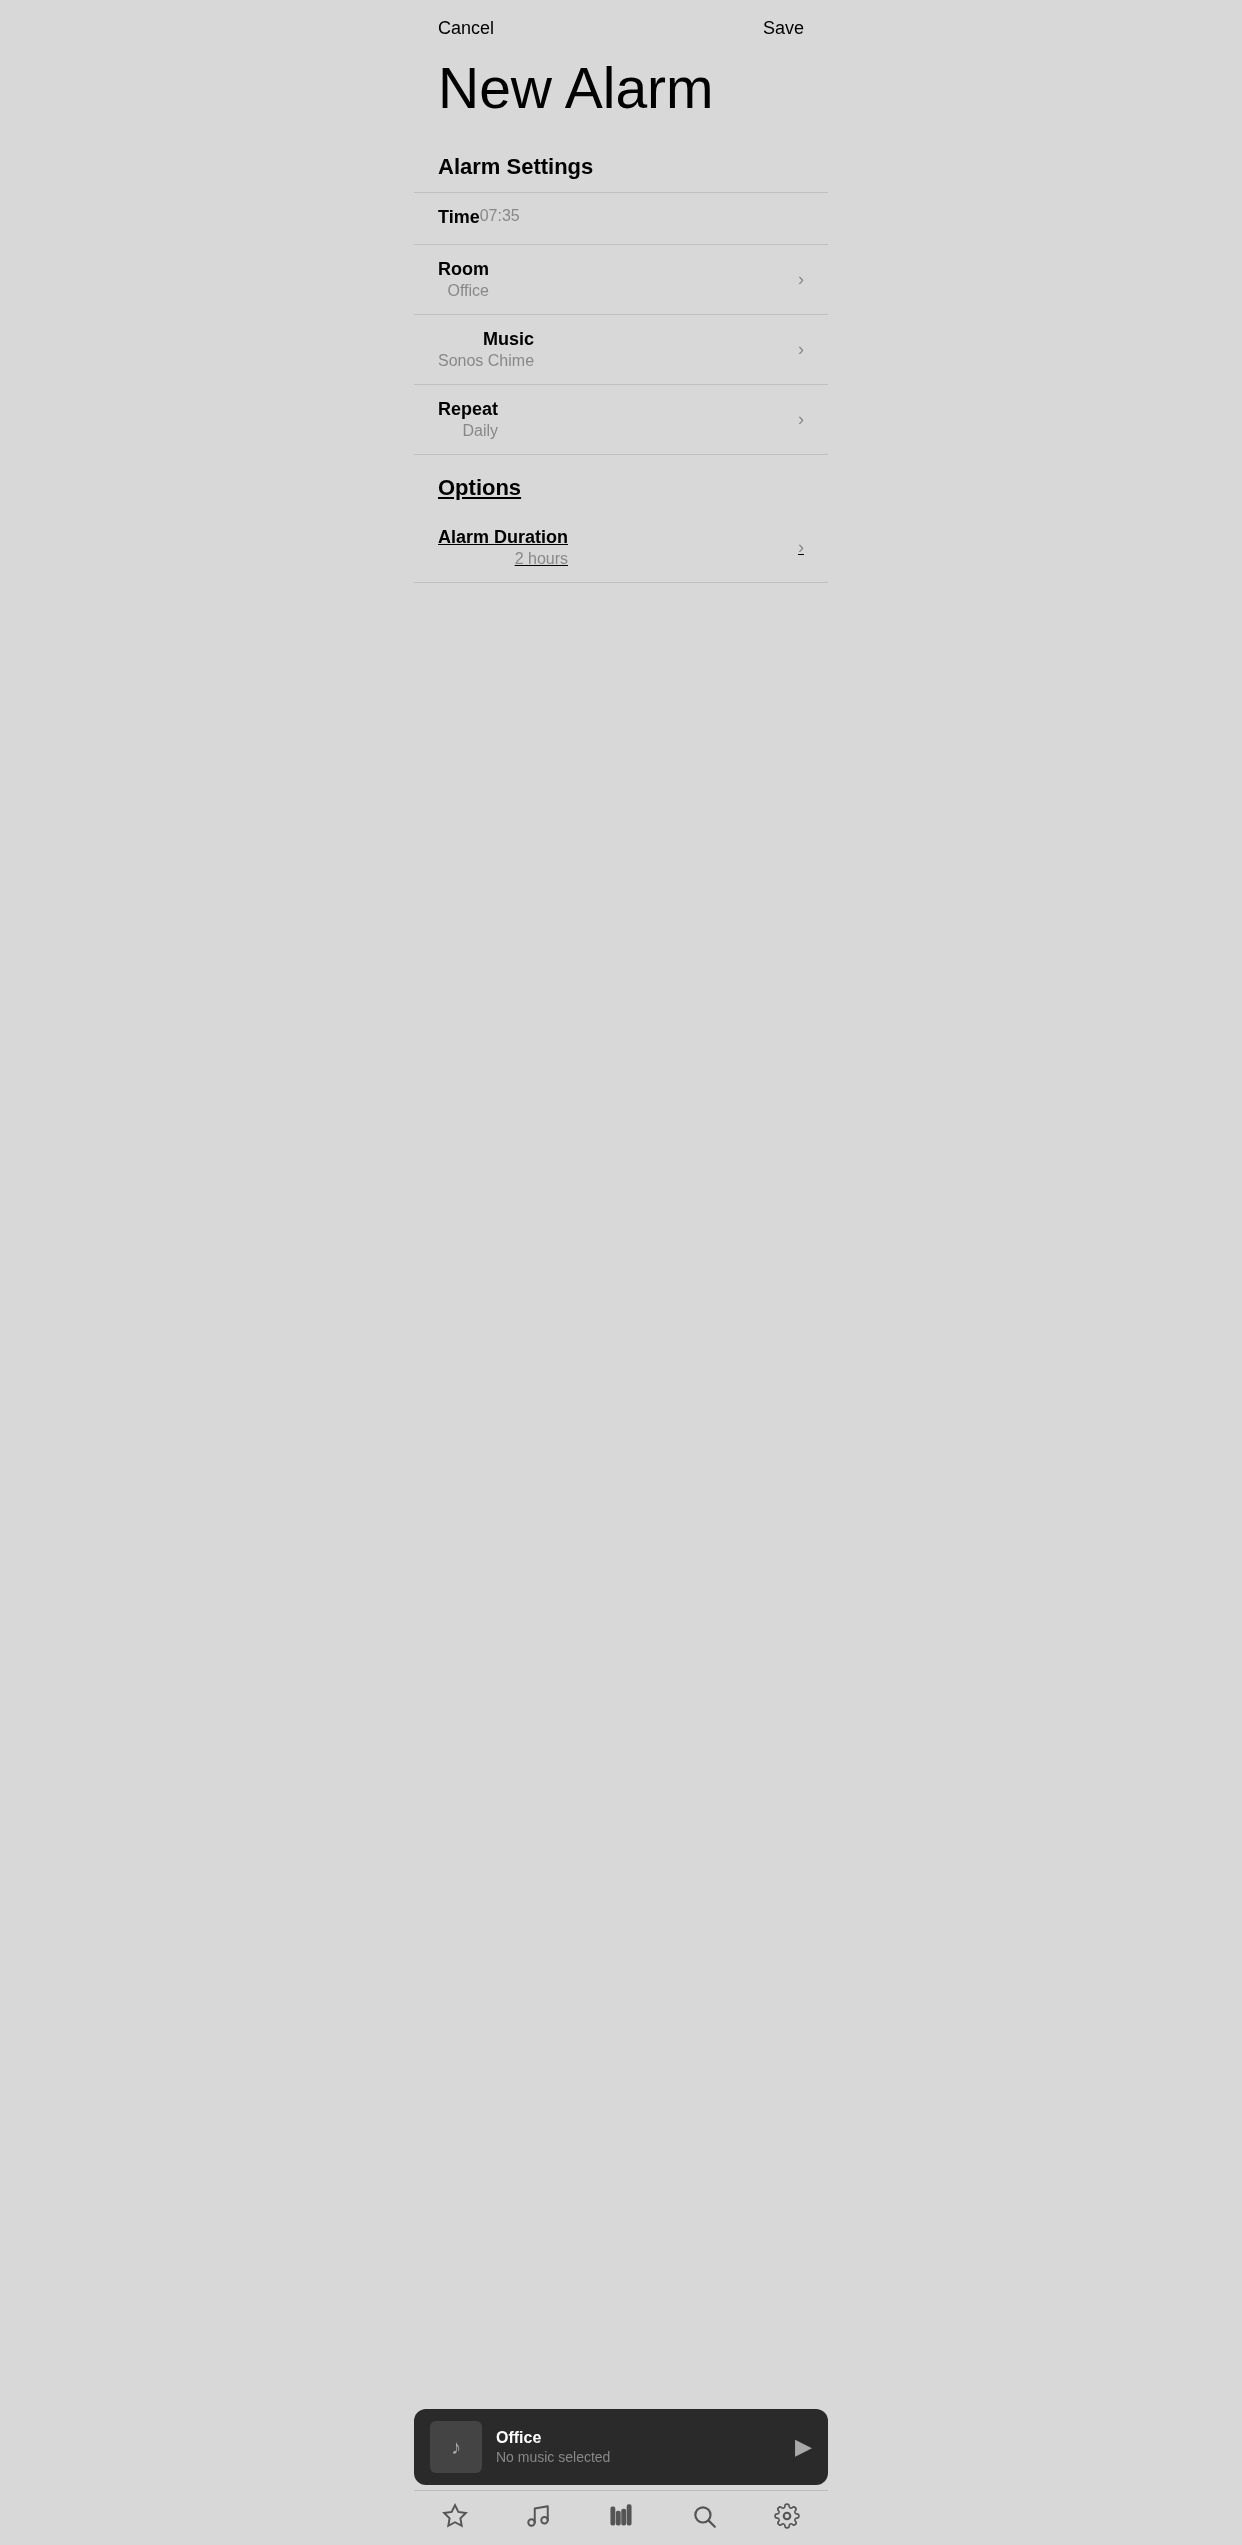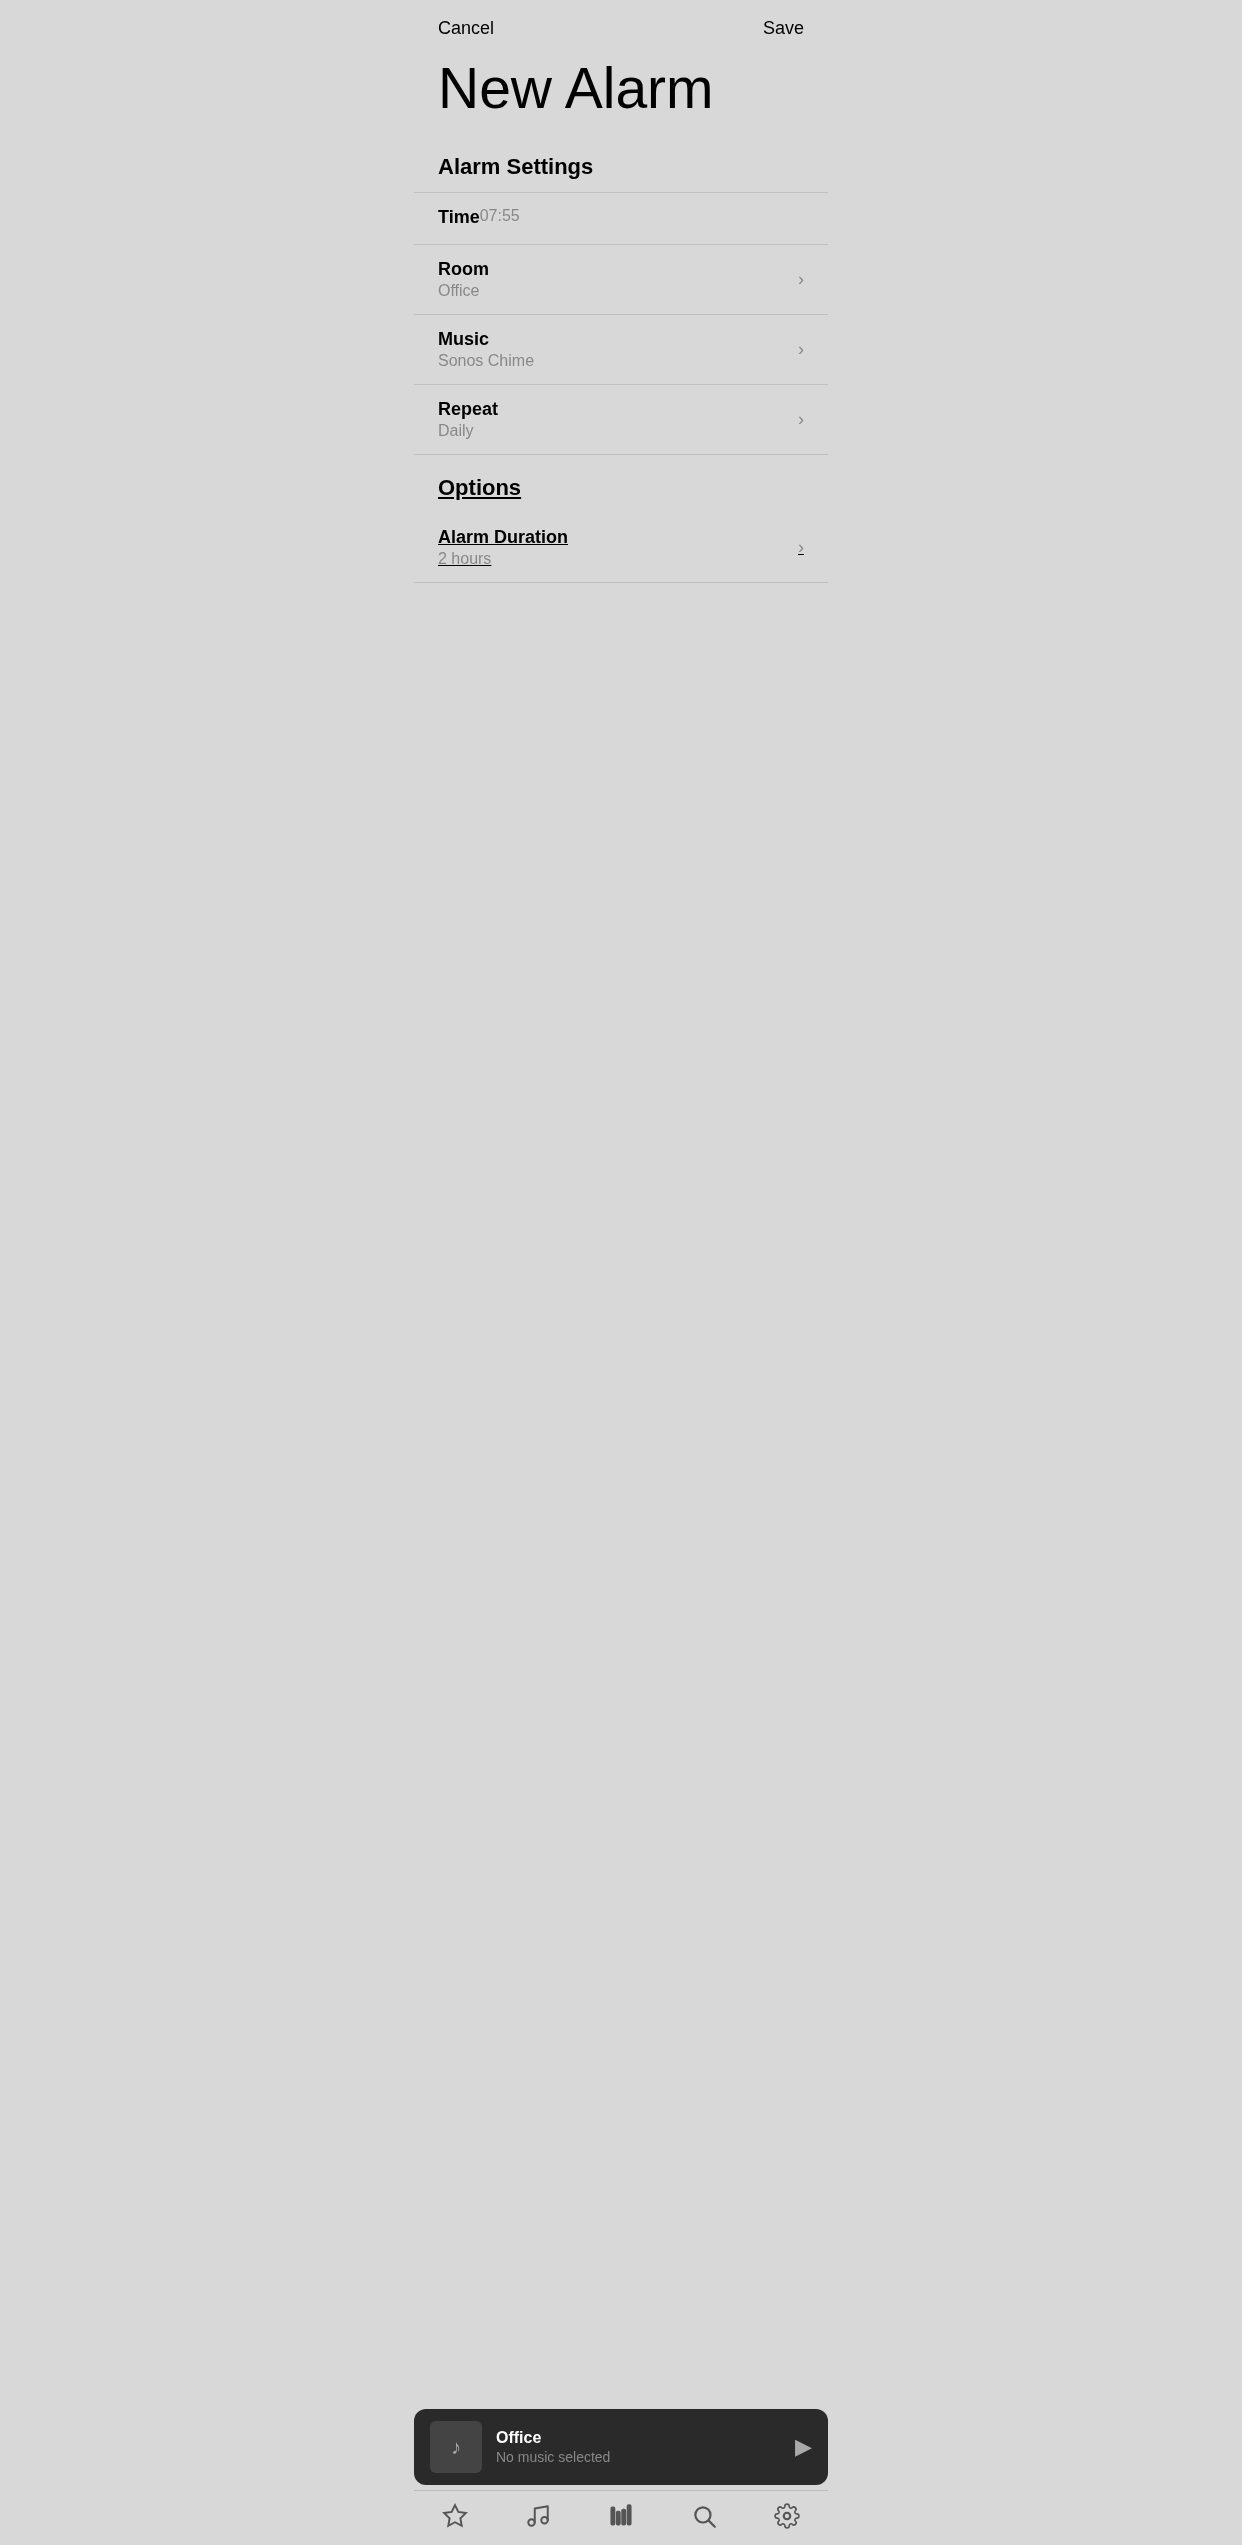--- a/index.html
+++ b/index.html
@@ -63,20 +63,21 @@
       cursor: pointer;
     }
 
     .settings-row:first-child {
       border-top: 1px solid #c0c0c0;
     }
 
     .settings-row-left {
       display: flex;
       flex-direction: column;
+      align-items: flex-end;
     }
 
     .row-label {
       font-size: 18px;
       font-weight: 700;
       color: #000;
       margin-bottom: 2px;
     }
 
     .row-value {
@@ -271,21 +272,21 @@
   <button class="nav-save">Save</button>
 </nav>
 
 <h1 class="page-title">New Alarm</h1>
 
 <div class="settings-list">
   <h2 class="section-heading">Alarm Settings</h2>
 
   <div class="time-row">
     <span class="row-label">Time</span>
-    <span class="row-value">07:55</span>
+    <span class="row-value">07:35</span>
   </div>
 
   <div class="settings-row">
     <div class="settings-row-left">
       <span class="row-label">Room</span>
       <span class="row-value">Office</span>
     </div>
     <span class="chevron-icon">›</span>
   </div>
 

